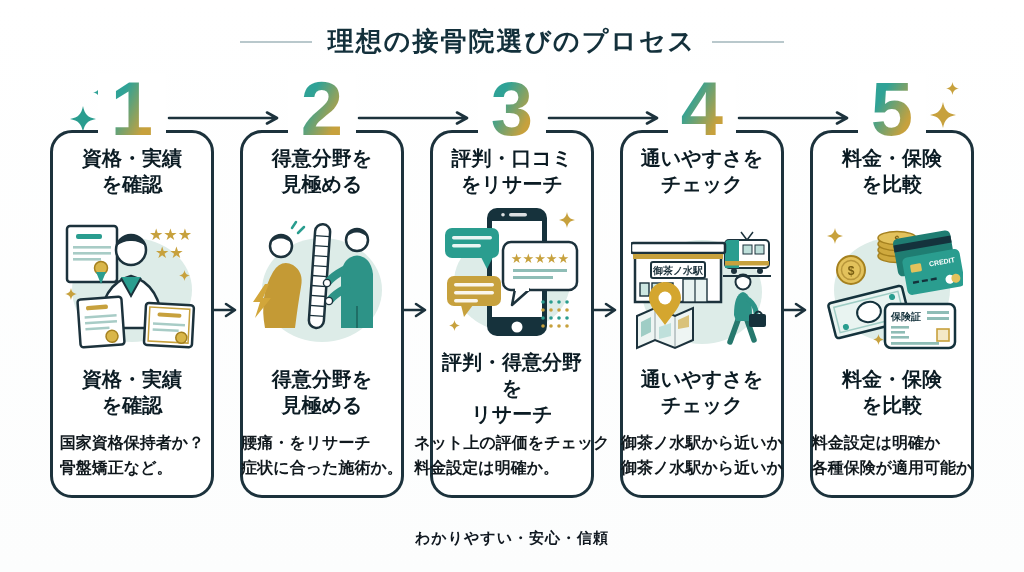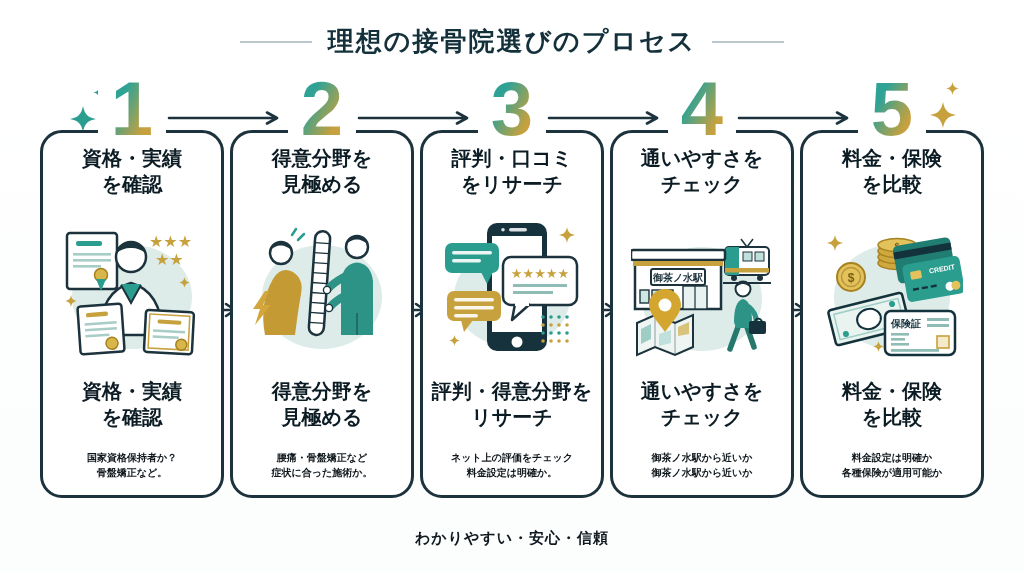--- a/index.html
+++ b/index.html
@@ -9,25 +9,25 @@
   .header{position:absolute;top:24px;left:0;right:0;display:flex;align-items:center;justify-content:center;gap:16px;}
   .header .hline{width:72px;height:2px;background:#b9c8cc;}
   .page-title{font-size:26px;font-weight:800;color:#13303b;letter-spacing:2px;}
   
   .steps{position:absolute;left:52px;top:74px;width:920px;display:grid;grid-template-columns:repeat(5,160px);column-gap:30px;}
   .step{display:flex;flex-direction:column;align-items:center;}
   .num-wrap{position:relative;z-index:2;background:#ffffff;padding:0 13px;margin-bottom:-14px;}
   .num{display:block;font-size:76px;font-weight:800;line-height:0.92;
        background:linear-gradient(118deg,#2fa296 28%,#c7a13d 78%);
        -webkit-background-clip:text;background-clip:text;color:transparent;}
-  .card{position:relative;z-index:1;width:184px;height:368px;box-sizing:border-box;background:#fff;
+  .card{position:relative;z-index:1;width:164px;height:368px;box-sizing:border-box;background:#fff;
         border:3px solid #1c323c;border-radius:22px;display:flex;flex-direction:column;align-items:center;
         justify-content:space-between;padding:12px 3px 14px;}
   .card-title,.card-subtitle{font-size:20px;font-weight:800;color:#0c1c24;text-align:center;line-height:1.3;}
-  .card-desc{font-size:10px;font-weight:700;color:#10181d;text-align:center;line-height:1.55;white-space:nowrap;}
+  .card-desc{font-size:16px;font-weight:700;color:#10181d;line-height:1.55;white-space:nowrap;}
   .illus{width:142px;height:142px;}
   svg text{font-family:"Liberation Sans","DejaVu Sans",sans-serif;}
   
   .top-arrow{position:absolute;top:111px;}
   .mid-arrow{position:absolute;top:302px;}
   
   .spark{position:absolute;}
   
   .footer{position:absolute;top:529px;left:0;right:0;text-align:center;font-size:15px;font-weight:700;
           color:#101820;letter-spacing:1px;}
@@ -190,21 +190,21 @@
             <circle cx="78" cy="91" r="3.6" fill="#fff" stroke="#1c323c" stroke-width="1.4"></circle>
             <circle cx="106" cy="30" r="11" fill="#fff" stroke="#1c323c" stroke-width="2.5"></circle>
             <path d="M95.5 27 Q98 18.5 106 18.5 Q114 18.5 116.5 27 Q110 22 106 22.5 Q101 22 95.5 27 Z" fill="#1c323c"></path>
           </g>
         </svg>
         <div class="card-subtitle">
           <span style="display:block">得意分野を</span>
           <span style="display:block">見極める</span>
         </div>
         <div class="card-desc">
-          <span style="display:block">腰痛・骨盤矯正など</span>
+          <span style="display:block">腰痛・をリサーチ</span>
           <span style="display:block">症状に合った施術か。</span>
         </div>
       </div>
     </div>
 
     <div class="step">
       <div class="num-wrap">
           <span class="num">3</span>
         </div>
       <div class="card">

